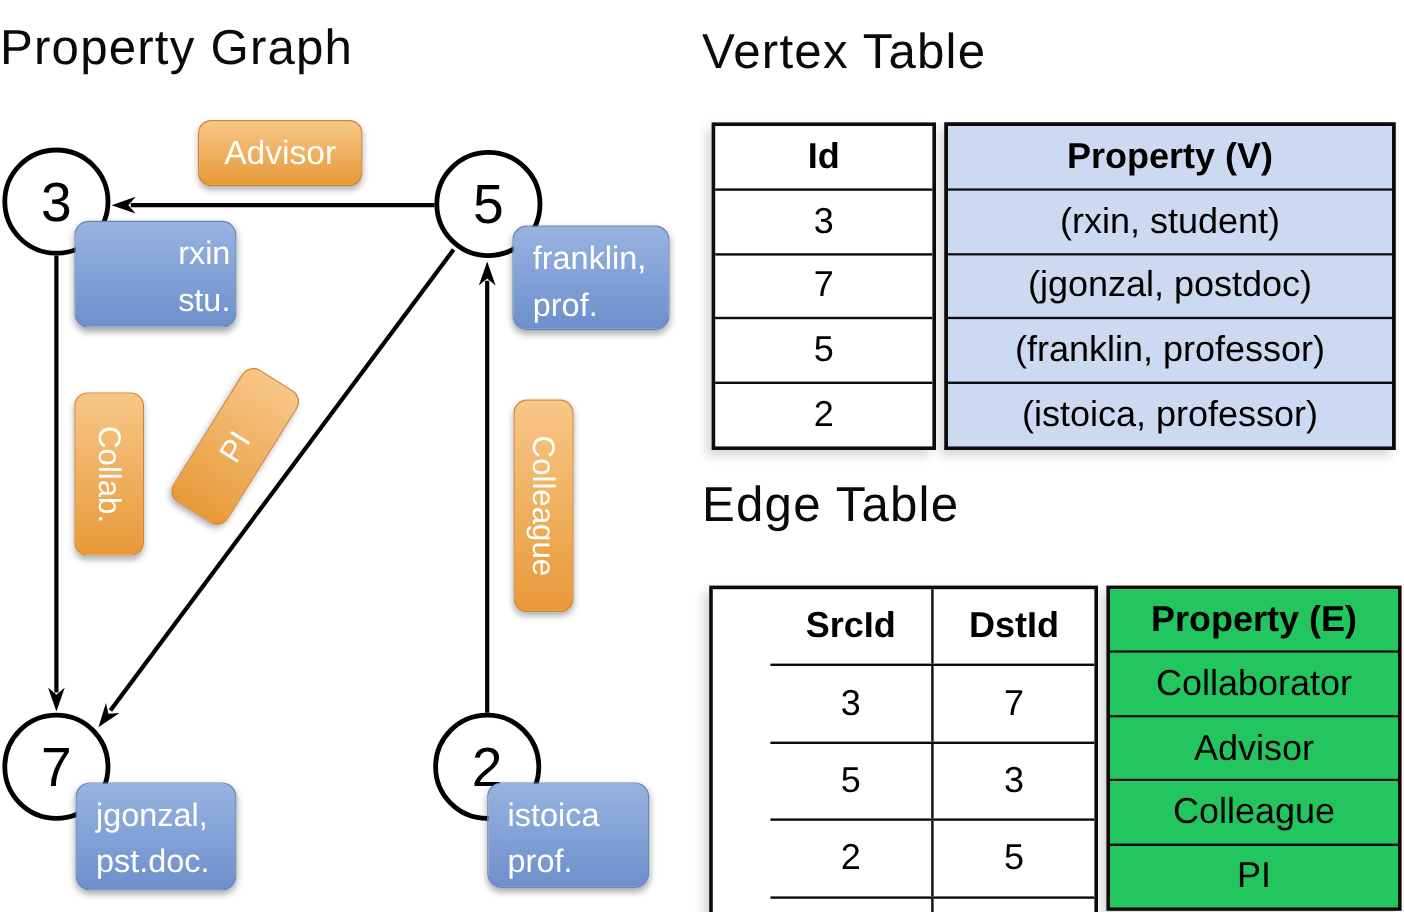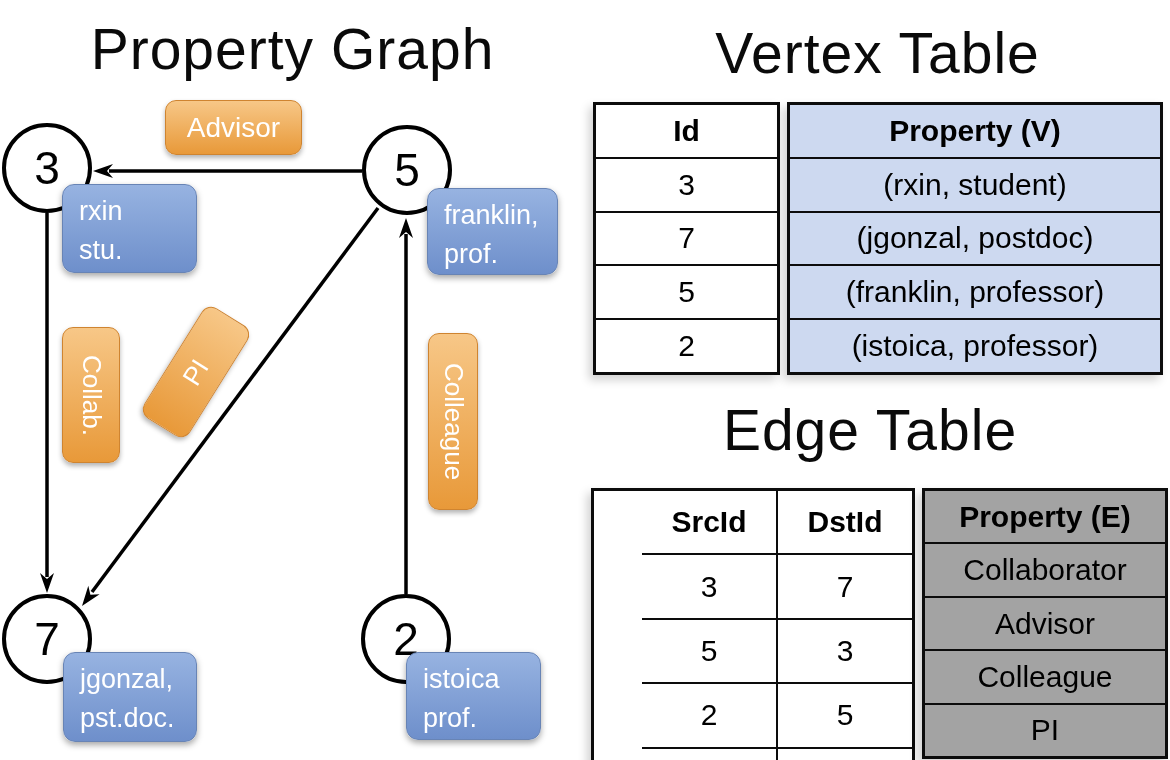--- a/index.html
+++ b/index.html
@@ -1,21 +1,21 @@
 <!DOCTYPE html>
 <html><head>
 <meta charset="utf-8">
 <style>
   html,body{margin:0;padding:0;background:#fff;}
   #canvas{
     position:relative;width:1170px;height:760px;background:#ffffff;overflow:hidden;
     font-family:"Liberation Sans", sans-serif;color:#000;
   }
   .title{
-    position:absolute;text-align:center;font-size:57px;font-weight:300;
+    position:absolute;font-size:41px;font-weight:300;
     letter-spacing:1px;color:#0a0a0a;white-space:nowrap;
   }
   #graph-title{left:0;top:16px;width:585px;}
   #vertex-table-title{left:585px;top:20px;width:585px;}
   #edge-table-title{left:585px;top:397px;width:570px;}
 
   
   #edge-svg{position:absolute;left:0;top:0;z-index:1;}
   .vcircle{
     position:absolute;width:90px;height:90px;border:4px solid #000;border-radius:50%;
@@ -26,21 +26,21 @@
   #circle-5{left:362px;top:125px;}
   #circle-7{left:2px;top:594px;}
   #circle-2{left:361px;top:594px;}
 
   .vbox{
     position:absolute;z-index:3;border-radius:12px;box-sizing:border-box;
     background:linear-gradient(#97b3e1,#6e8fcb);border:1.5px solid #6884b5;
     box-shadow:0 3px 6px rgba(0,0,0,0.35);
     color:#fff;font-size:27px;font-weight:300;line-height:39px;padding:7px 4px 0 16px;
   }
-  #vbox-rxin{left:62px;top:184px;width:135px;height:89px;}
+  #vbox-rxin{left:62px;top:184px;width:135px;height:89px;text-align:right;}
   #vbox-franklin{left:427px;top:188px;width:131px;height:87px;}
   #vbox-jgonzal{left:63px;top:652px;width:134px;height:90px;}
   #vbox-istoica{left:406px;top:652px;width:135px;height:88px;}
 
   .opill{
     position:absolute;z-index:3;border-radius:11px;box-sizing:border-box;
     background:linear-gradient(#f7c787,#e89939);border:1.5px solid #cf8430;
     box-shadow:0 3px 5px rgba(0,0,0,0.3);
     color:#fff;display:flex;align-items:center;justify-content:center;
   }
@@ -69,21 +69,21 @@
     box-sizing:border-box;
   }
   .trow .cell + .cell{border-left:2.5px solid #0c0c0c;}
 
   #vt-id-col{left:593px;top:102px;width:187px;height:273px;text-align:right;}
   #vt-prop-col{left:787px;top:102px;width:376px;height:273px;background:#701a75;}
   #vt-prop-col .trow{background:#cdd9f0;}
 
   #et-ids-col{left:591px;top:488px;width:324px;height:326px;padding-left:48px;}
   #et-prop-col{left:922px;top:488px;width:246px;height:271px;background:#f5dcc2;}
-  #et-prop-col .trow{background:#a3a3a3;}
+  #et-prop-col .trow{background:#22c55e;}
 </style>
 </head>
 <body>
 
 <div id="canvas">
 
   <div class="title" id="graph-title">Property Graph</div>
   <div class="title" id="vertex-table-title">Vertex Table</div>
   <div class="title" id="edge-table-title">Edge Table</div>
 

